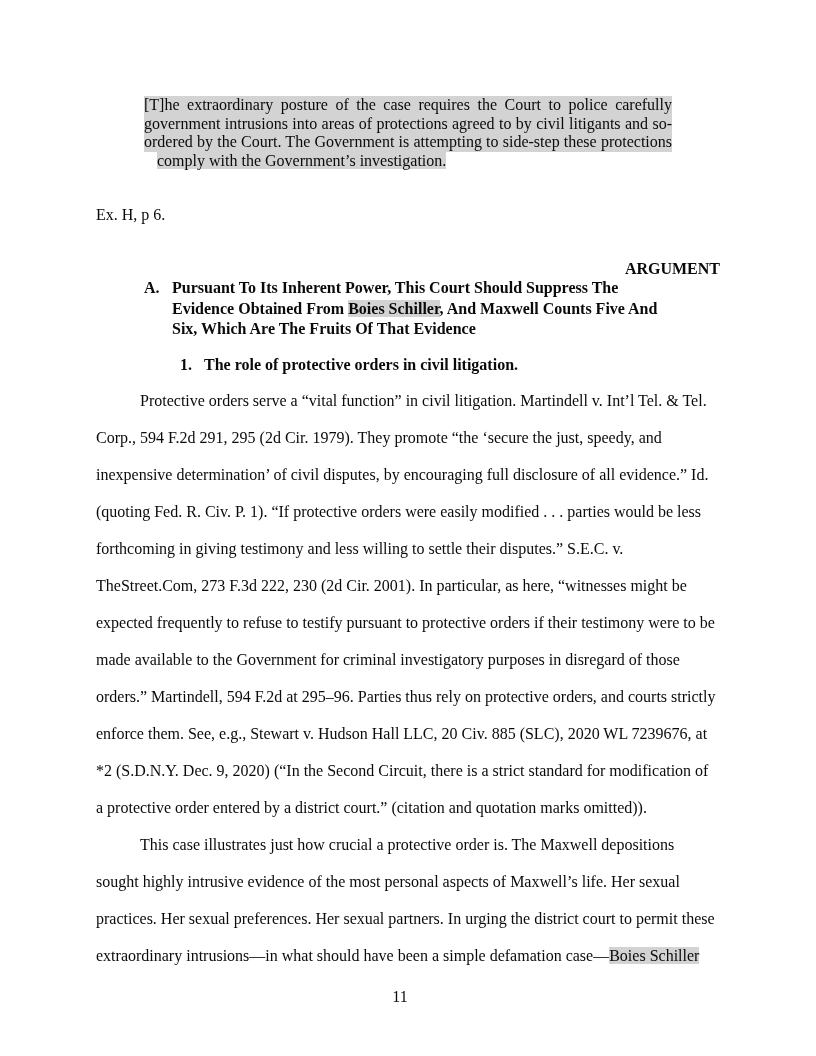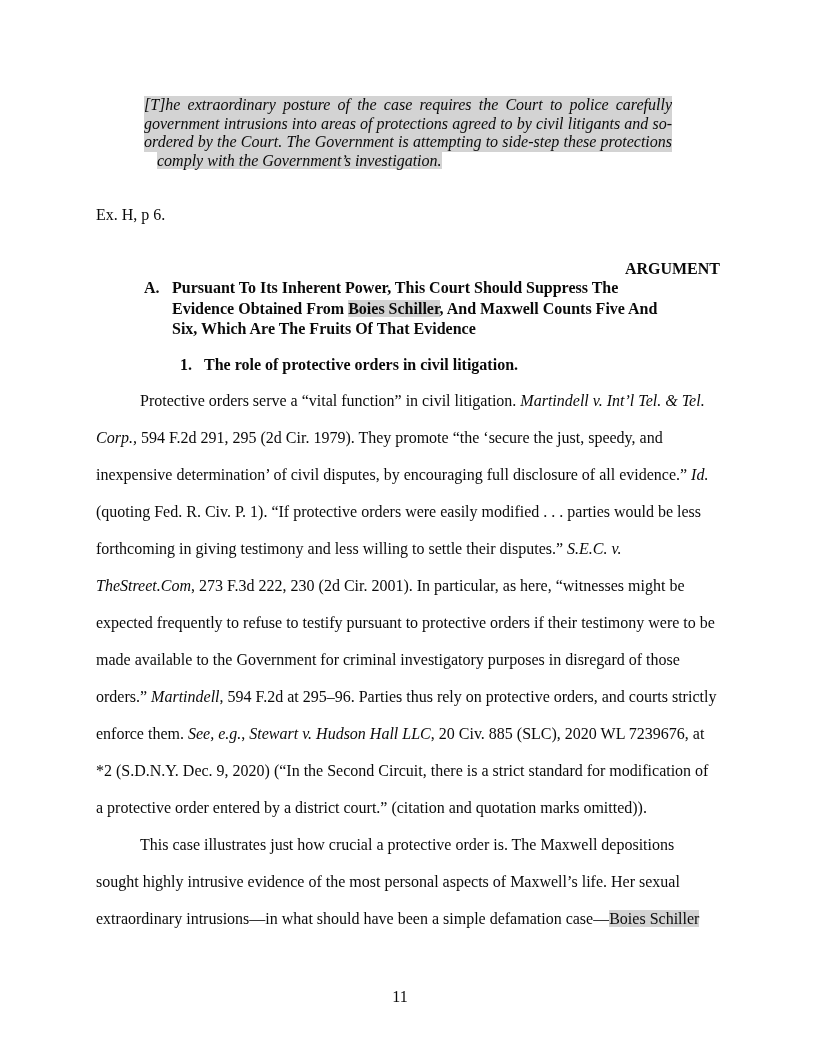--- a/index.html
+++ b/index.html
@@ -6,34 +6,33 @@
   .page {
     position: relative;
     width: 816px;
     height: 1056px;
     margin: 0 auto;
     background: #ffffff;
     font-family: "Liberation Serif", "DejaVu Serif", serif;
     color: #0a0a0a;
     overflow: hidden;
   }
-  .it { font-style: italic; }
+  .it { }
   .hl { background: var(--hl, #d3d3d3); }
 
   
   .quote {
     position: absolute;
     top: 96px; left: 144px; width: 528px;
     font-size: 16px; line-height: 18.7px;
   }
   .quote .ln {
     text-align: justify;
     text-align-last: justify;
     background: var(--hl, #d3d3d3);
-    font-style: italic;
   }
   .quote .ln.last {
     text-align-last: auto;
     background: transparent;
     padding-left: 13px;
   }
   .quote .ln.last .lnspan { background: var(--hl, #d3d3d3); }
 
   
   .exref {
@@ -130,19 +129,20 @@
         <div class="ln"><span>expected frequently to refuse to testify pursuant to protective orders if their testimony were to be</span></div>
         <div class="ln"><span>made available to the Government for criminal investigatory purposes in disregard of those</span></div>
         <div class="ln"><span>orders.” </span><span class="it">Martindell</span><span>, 594 F.2d at 295–96. Parties thus rely on protective orders, and courts strictly</span></div>
         <div class="ln"><span>enforce them. </span><span class="it">See, e.g.</span><span>, </span><span class="it">Stewart v. Hudson Hall LLC</span><span>, 20 Civ. 885 (SLC), 2020 WL 7239676, at</span></div>
         <div class="ln"><span>*2 (S.D.N.Y. Dec. 9, 2020) (“In the Second Circuit, there is a strict standard for modification of</span></div>
         <div class="ln last"><span>a protective order entered by a district court.” (citation and quotation marks omitted)).</span></div>
       </div>
     <div class="para">
         <div class="ln indent"><span>This case illustrates just how crucial a protective order is. The Maxwell depositions</span></div>
         <div class="ln"><span>sought highly intrusive evidence of the most personal aspects of Maxwell’s life. Her sexual</span></div>
+        <div class="ln"><span>practices. Her sexual preferences. Her sexual partners. In urging the district court to permit these</span></div>
         <div class="ln last"><span>extraordinary intrusions—in what should have been a simple defamation case—</span><span class="hl">Boies Schiller</span></div>
       </div>
   </div>
 
   <div class="footer-pagenum">11</div>
 
 </div>
 
 </body></html>

